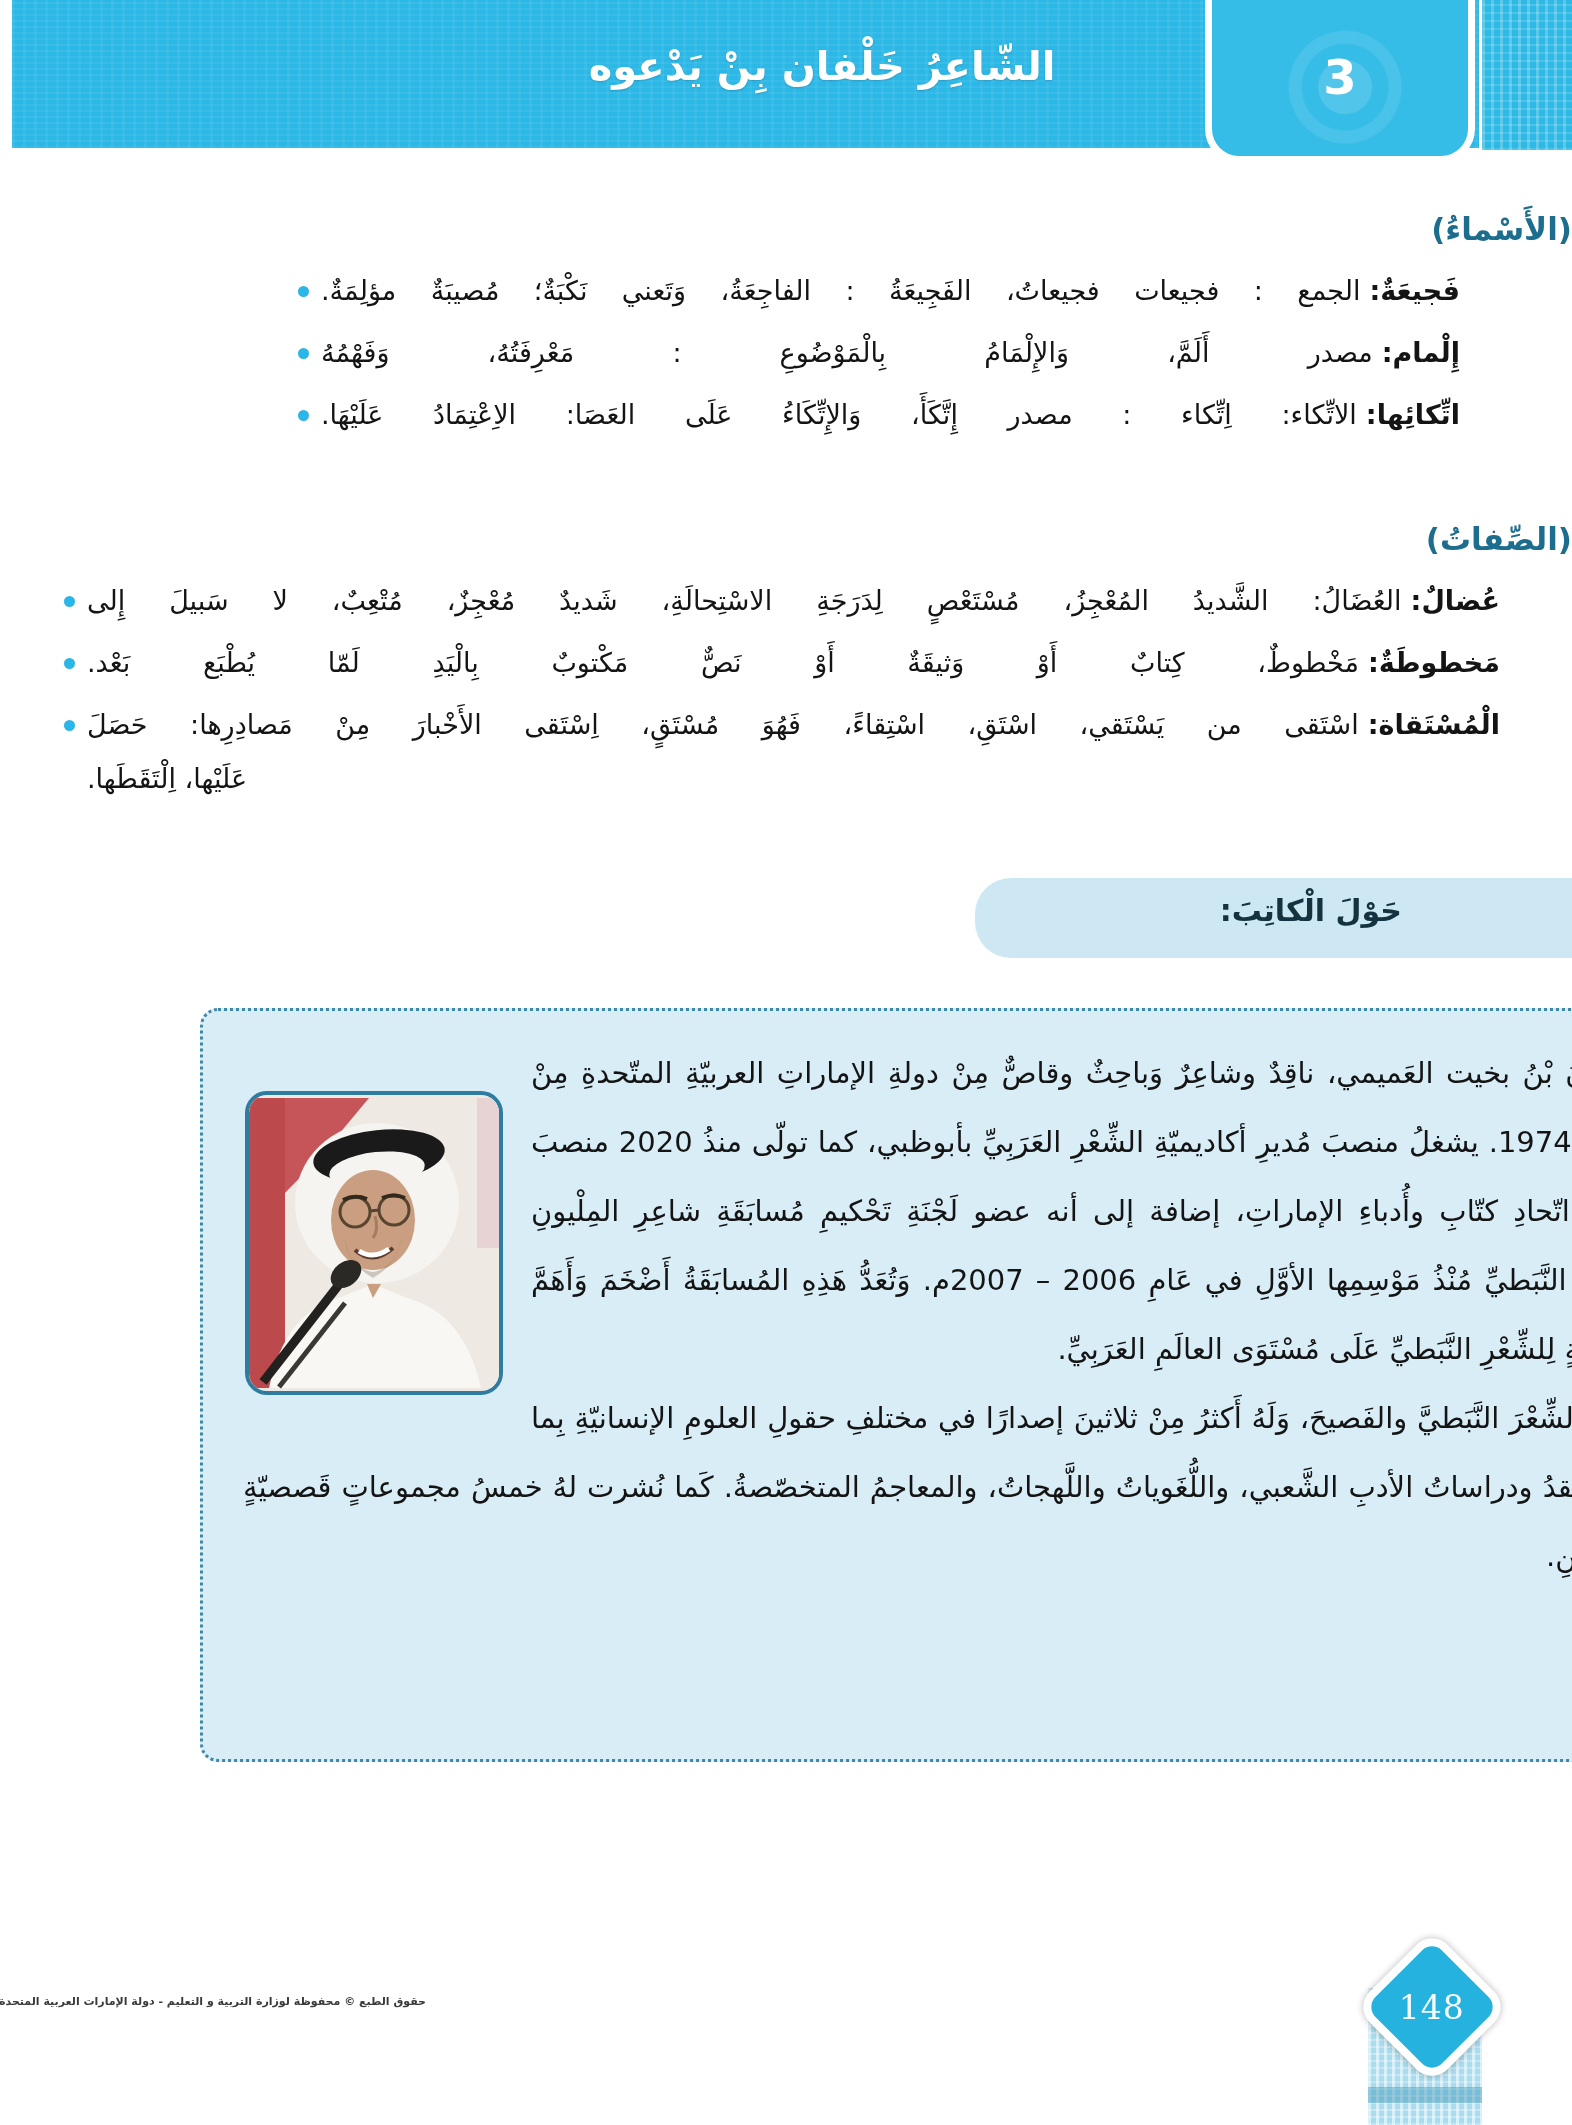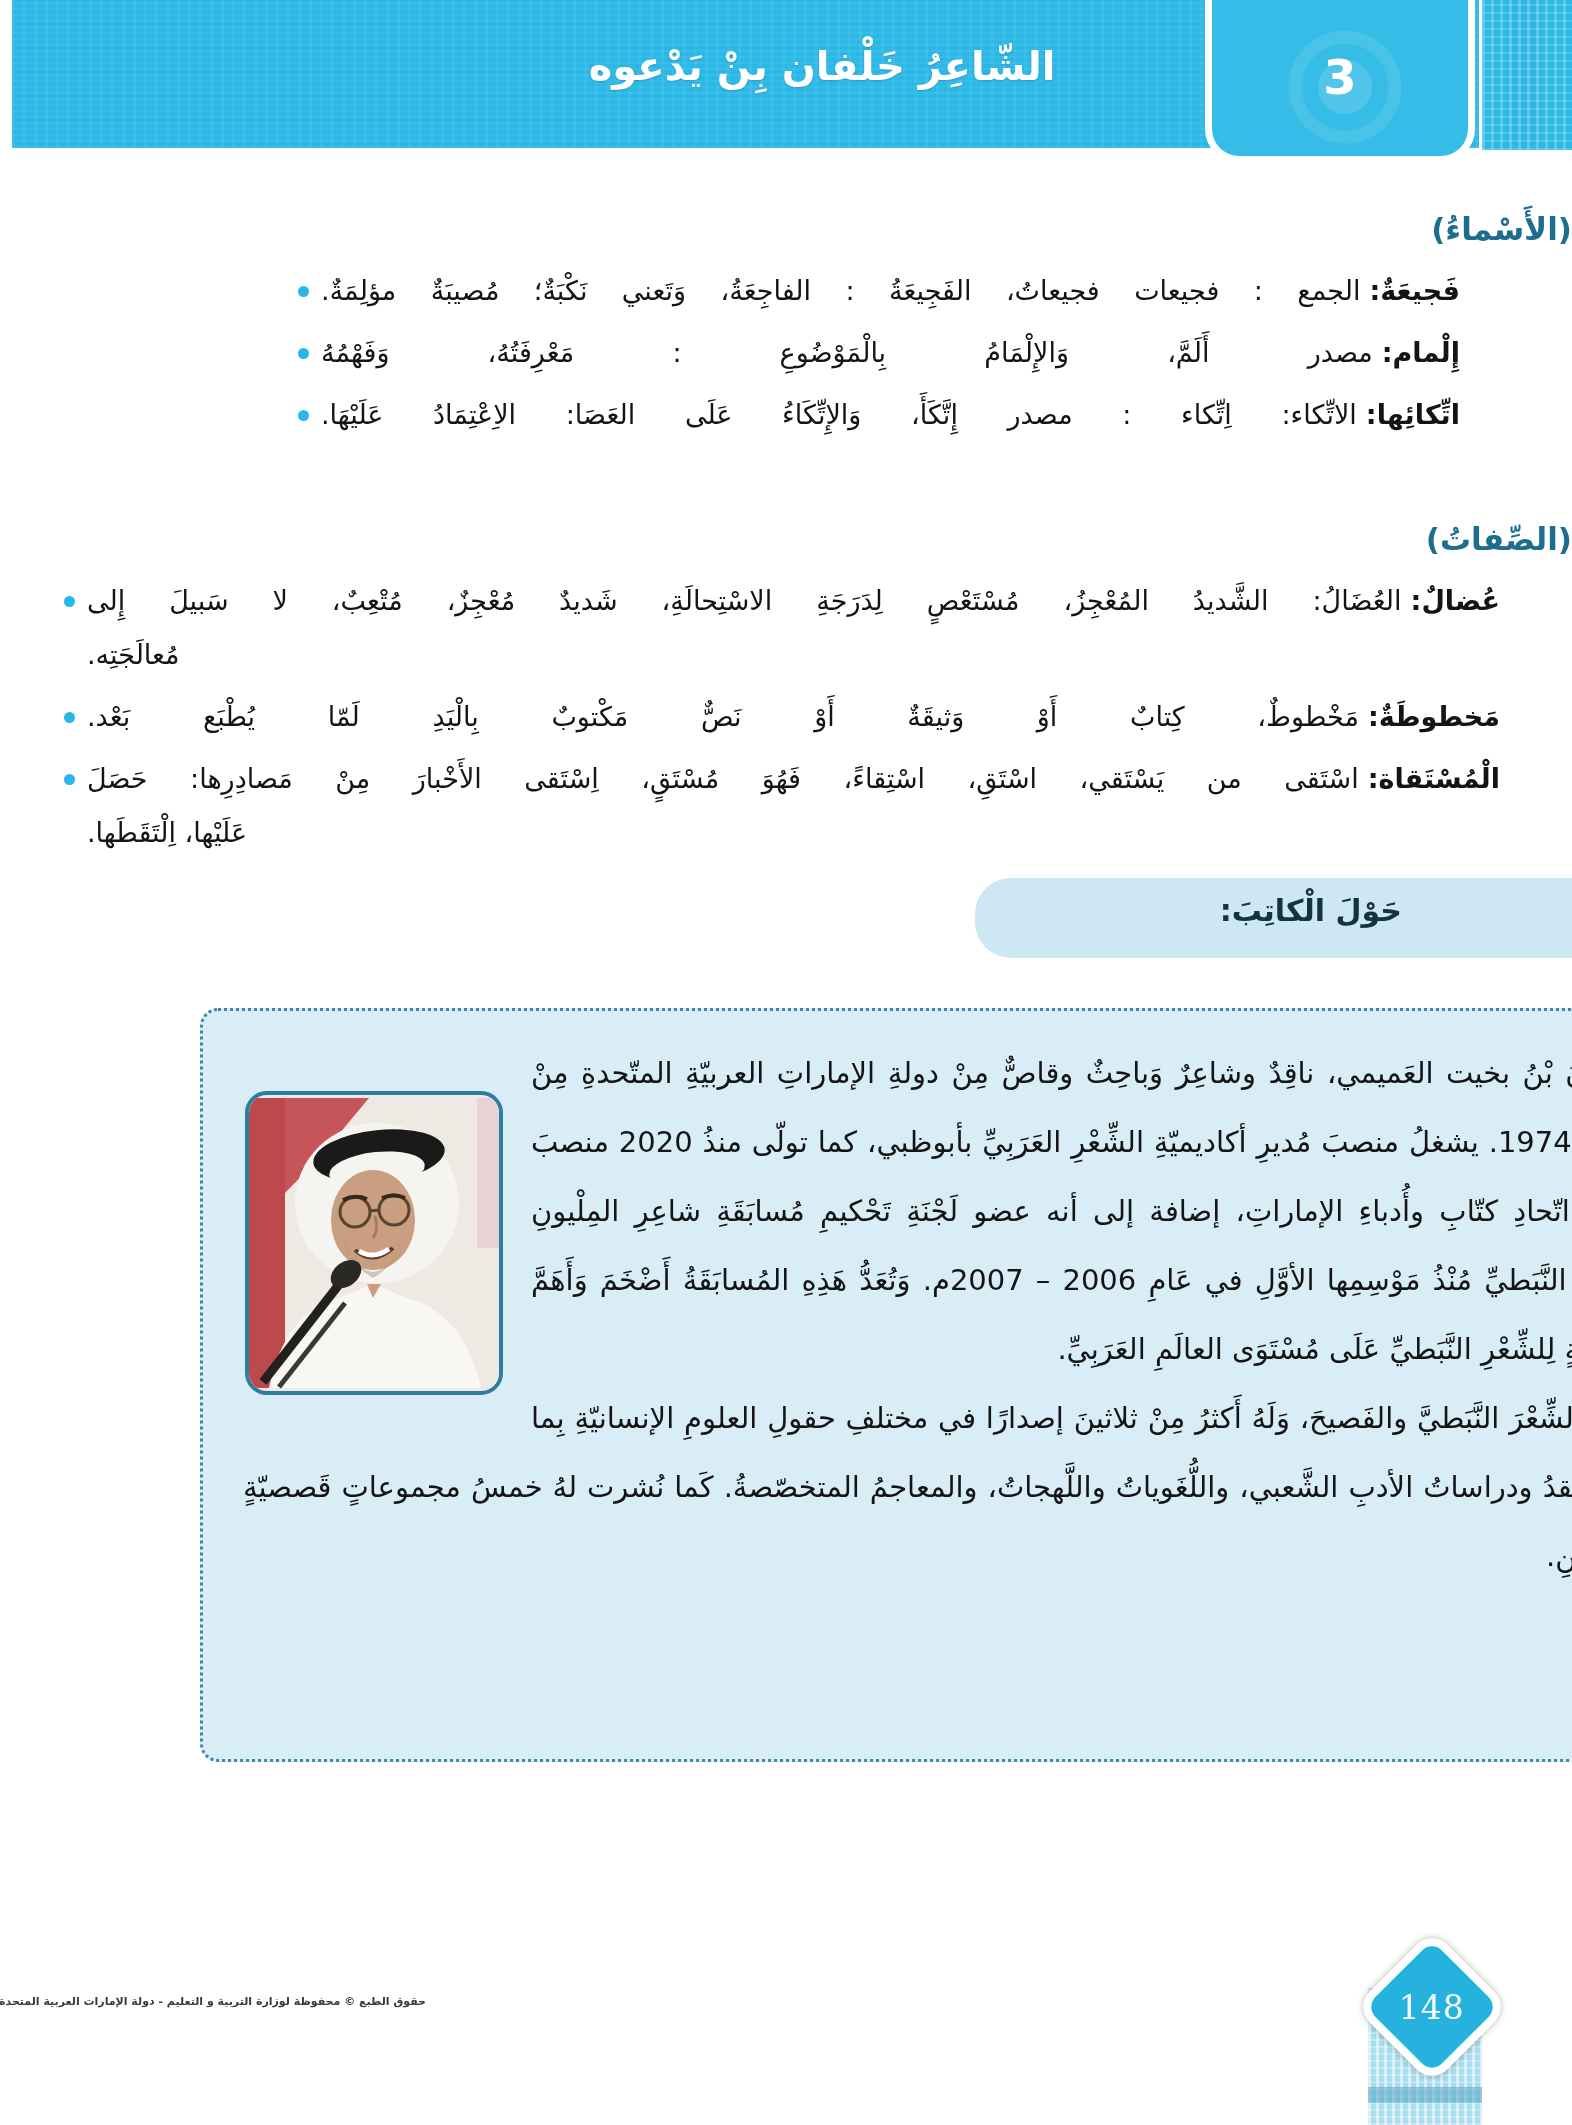--- a/index.html
+++ b/index.html
@@ -161,21 +161,20 @@
 
 <div class="section section-adjectives">
   <div class="section-heading">(الصِّفاتُ)</div>
   <div class="vocab-list">
     <div class="vocab-item">
       <span class="bullet-dot"></span>
       <div class="vtext">
         <div class="vline1 stretch">
           <b class="vterm">عُضالٌ:</b><span>العُضَالُ: الشَّديدُ المُعْجِزُ، مُسْتَعْصٍ لِدَرَجَةِ الاسْتِحالَةِ، شَديدٌ مُعْجِزٌ، مُتْعِبٌ، لا سَبيلَ إِلى</span>
         </div>
-        <div class="vline2">مُعالَجَتِه.</div>
       </div>
     </div>
     <div class="vocab-item">
       <span class="bullet-dot"></span>
       <div class="vtext">
         <div class="vline1 stretch">
           <b class="vterm">مَخطوطَةٌ:</b><span>مَخْطوطٌ، كِتابٌ أَوْ وَثيقَةٌ أَوْ نَصٌّ مَكْتوبٌ بِالْيَدِ لَمّا يُطْبَع بَعْد.</span>
         </div>
 
       </div>

